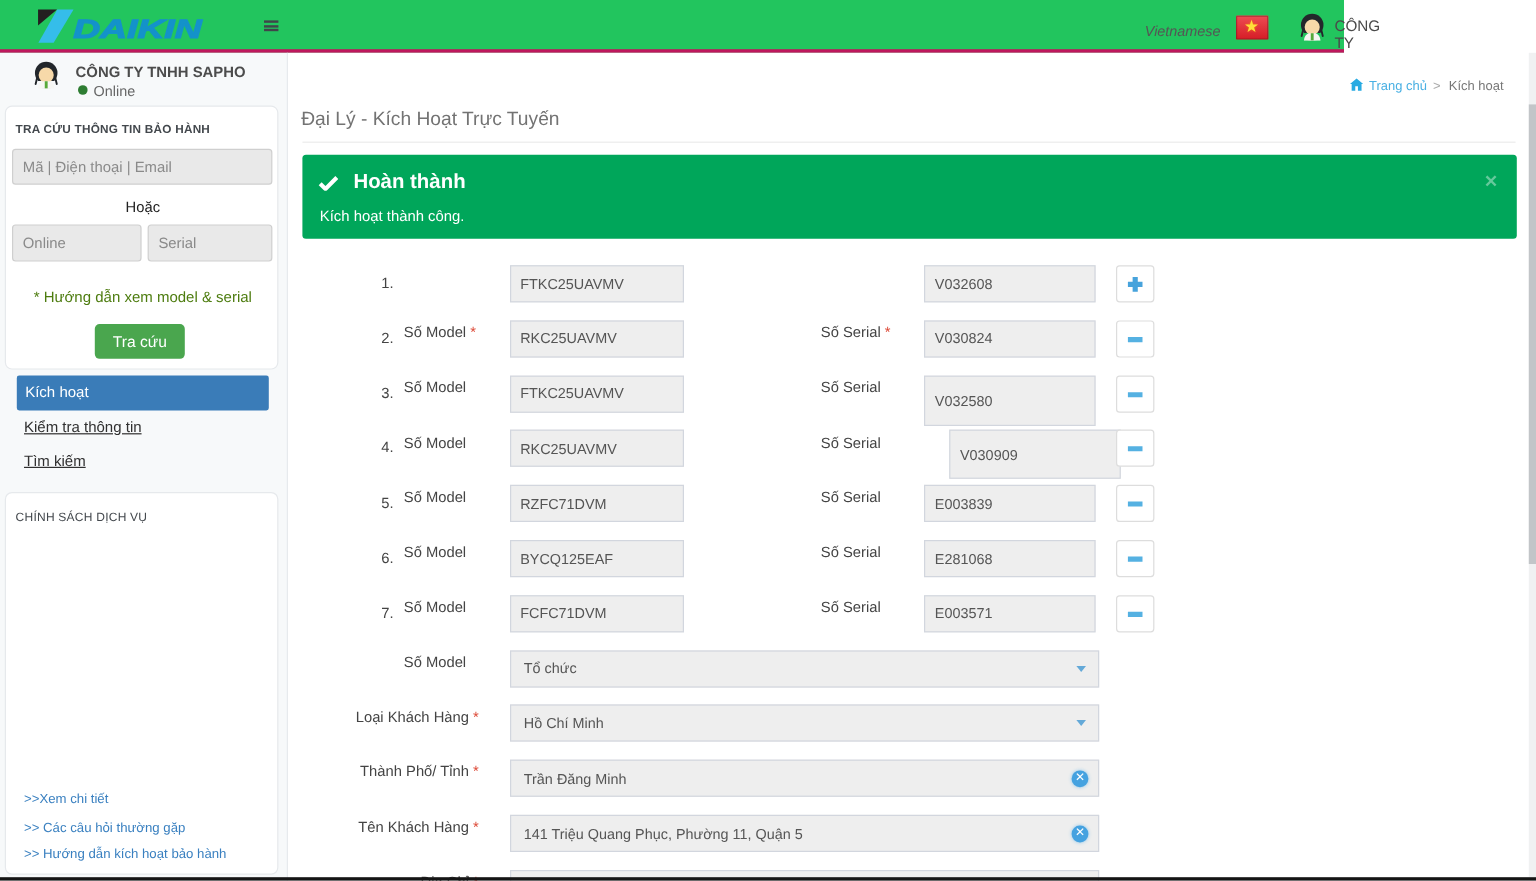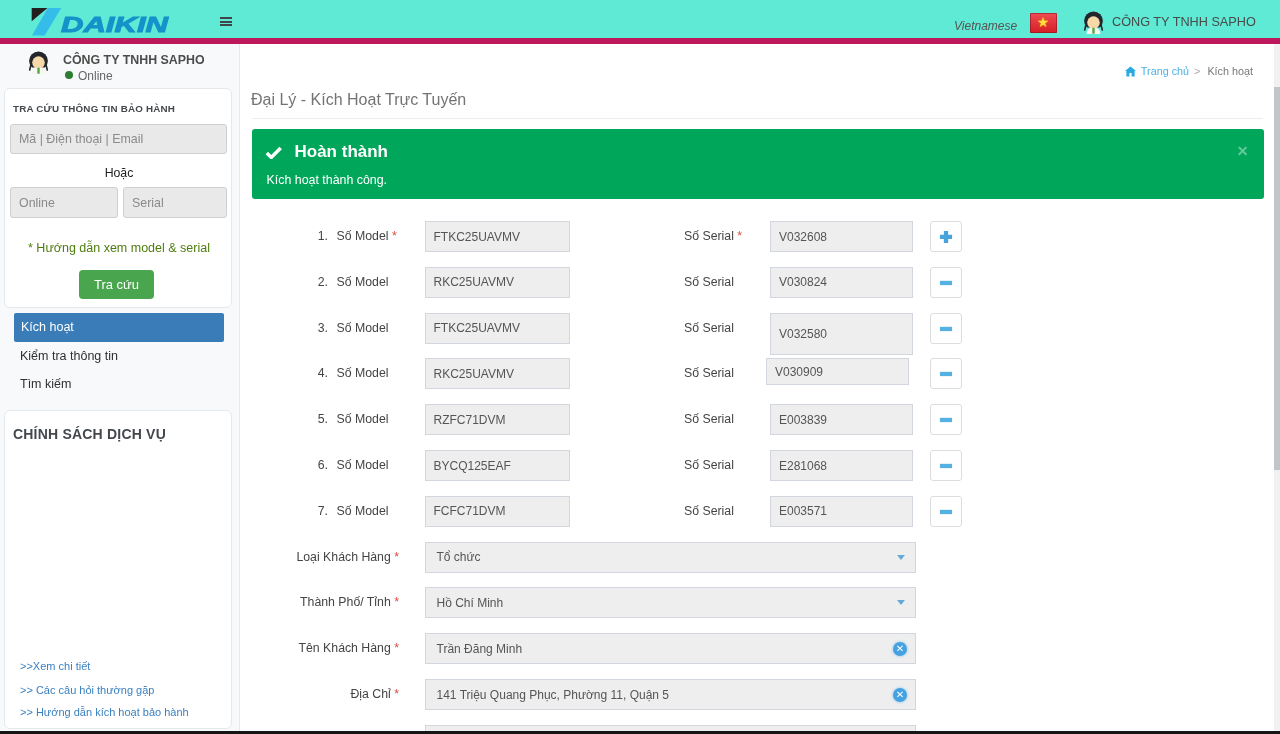--- a/index.html
+++ b/index.html
@@ -1,56 +1,56 @@
 <!DOCTYPE html>
 <html><head>
 <meta charset="utf-8">
 <style>
 * { margin:0; padding:0; box-sizing:border-box; }
 html,body { width:1280px; height:734px; overflow:hidden; font-family:"Liberation Sans", sans-serif; background:#fff; position:relative; }
 
 
-#header { position:absolute; left:0; top:0; width:1280px; height:44px; background:#5eead4; border-bottom:6px solid #be185d; }
+#header { position:absolute; left:0; top:0; width:1120px; height:44px; background:#22c55e; border-bottom:3px solid #be185d; }
 #burger div { width:11.5px; height:2px; background:#40454a; margin-bottom:1.7px; }
 #hdr-viet { position:absolute; left:954px; top:19px; font-size:12px; color:#555;font-style:italic; }
 #flag { position:absolute; left:1029.5px; top:13px; width:27px; height:19.5px; border-radius:1px; background:linear-gradient(#ee4d54,#d51c25); box-shadow:inset 0 0 0 1px rgba(130,20,35,.55); text-align:center; color:#ffdf3a; font-size:14px; line-height:19px; text-shadow:0 0 2px rgba(255,140,0,.8); }
 #hdr-comp { position:absolute; left:1112px; top:15px; font-size:12.7px; color:#4a4a4a; }
 
 
 #sidebar { position:absolute; left:0; top:44px; width:240px; height:690px; background:#f7f9fa; border-right:1px solid #e7eaed; }
 .card { position:absolute; left:4px; width:228px; background:#fff; border:1px solid #e6e9ec; border-radius:6px; }
 #user-name { position:absolute; left:63px; top:9px; font-size:12.4px; font-weight:bold; color:#4c4c4c; }
 #user-online { position:absolute; left:78px; top:25px; font-size:12px; color:#666; }
 #online-dot { position:absolute; left:65px; top:27px; width:8px; height:8px; border-radius:50%; background:#2e7d32; }
 #card1 { top:43.5px; height:220px; }
 #card1 h4 { font-size:9.8px; color:#43484d; letter-spacing:.2px; position:absolute; left:8px; top:53px; font-weight:bold; }
 .sinput { position:absolute; background:#e9e9e9; border:1px solid #cfcfcf; border-radius:3px; color:#8a8a8a; font-size:12.4px; padding-left:8px; display:flex; align-items:center; }
 #hoac { position:absolute; left:0; width:228px; text-align:center; top:77px; font-size:12.3px; color:#222; }
 #guide { position:absolute; left:0; width:228px; text-align:center; top:152px; font-size:12.5px; color:#4d7c0f; }
 #tracuu { position:absolute; left:74px; top:181px; width:75px; height:29px; background:#4aa64e; border-radius:4px; color:#fff; font-size:13px; text-align:center; line-height:29px; }
 #menu-active { position:absolute; left:14px; top:269px; width:210px; height:29px; background:#3a7cb8; border-radius:2px; color:#fff; font-size:12.5px; line-height:29px; padding-left:7px; }
-.menu-item { position:absolute; left:20px; font-size:12.5px; color:#303030; }
+.menu-item { position:absolute; left:20px; font-size:12.5px; color:#303030;text-decoration:underline; }
 #card2 { top:366px; height:319px; }
-#card2 h4 { font-size:14px; color:#43484d; position:absolute; left:8px; top:15px; font-weight:bold; letter-spacing:.2px; }
+#card2 h4 { font-size:10px; color:#43484d; position:absolute; left:8px; top:15px; font-weight:normal; letter-spacing:.2px; }
 .pol { position:absolute; left:15px; width:210px; font-size:11px; line-height:15px; color:#282d31; }
 .plink { position:absolute; left:15px; font-size:11px; color:#3a80c0; }
 
 
 #main { position:absolute; left:240px; top:44px; width:1040px; height:690px; background:#fff; }
 #breadcrumb { position:absolute; right:27px; top:21px; font-size:10.8px; color:#777; }
 #breadcrumb .home { color:#49b0e3; }
 #title { position:absolute; left:11px; top:47px; font-size:16px; color:#737373; }
 #title-line { position:absolute; left:12px; top:74px; width:1011px; height:1px; background:#ececec; }
 #alert { position:absolute; left:11.5px; top:85px; width:1012px; height:70px; background:#00a65a; border-radius:3px; color:#fff; }
 #alert .h { position:absolute; left:43px; top:13px; font-size:17px; font-weight:bold; }
 #alert .s { position:absolute; left:15px; top:44px; font-size:12.4px; }
 #alert .x { position:absolute; right:15px; top:14px; font-size:14px; color:rgba(255,255,255,.4); font-weight:bold; }
 
 .rownum { position:absolute; width:30px; text-align:right; font-size:12.3px; color:#444; }
-.rowlab { position:absolute; font-size:12.3px; color:#444; }
+.rowlab { position:absolute; font-size:12.3px; color:#444;margin-top:41px; }
 .req { color:#dd4b39; }
 .finput { position:absolute; background:#eee; border:1px solid #d2d6de; color:#555; font-size:12px; display:flex; align-items:center; padding-left:8px; }
 .btn { position:absolute; left:690px; width:32px; height:31px; background:#fff; border:1px solid #ddd; border-radius:3px; }
 .caret { position:absolute; left:657px; width:0; height:0; border-left:4.5px solid transparent; border-right:4.5px solid transparent; border-top:5.5px solid #64a9d8; }
 .clear { position:absolute; left:653px; width:14px; height:14px; border-radius:50%; background:#45a2e0; color:#fff; font-size:10px; line-height:14px; text-align:center; box-shadow:0 0 3px rgba(120,190,235,.9); }
 
 #blackbar { position:absolute; left:0; top:731px; width:1280px; height:3px; background:#151515; }
 #sb-track { position:absolute; left:1274px; top:44px; width:6px; height:687px; background:#f0f1f2; }
 #sb-thumb { position:absolute; left:1274px; top:87px; width:6px; height:383px; background:#c2c5c8; }
 </style>
@@ -164,21 +164,21 @@
 <div class="finput" style="left:184.5px;top:268.6px;width:145px;height:31px">FTKC25UAVMV</div>
 <div class="rowlab" style="left:444px;top:276.6px">Số Serial</div>
 <div class="finput" style="left:530px;top:268.6px;width:143px;height:42px">V032580</div>
 <div class="btn" style="top:268.6px"><svg width="30" height="29" viewBox="0 0 32 31">
           <path d="M9.5 16 h13" stroke="#55b1e2" stroke-width="4.6"></path>
         </svg></div>
 <div class="rownum" style="left:58px;top:322.4px">4.</div>
 <div class="rowlab" style="left:96.5px;top:322.4px">Số Model</div>
 <div class="finput" style="left:184.5px;top:314.4px;width:145px;height:31px">RKC25UAVMV</div>
 <div class="rowlab" style="left:444px;top:322.4px">Số Serial</div>
-<div class="finput" style="left:526px;top:314.4px;width:143px;height:27px">V030909</div>
+<div class="finput" style="left:551px;top:314.4px;width:143px;height:41px">V030909</div>
 <div class="btn" style="top:314.4px"><svg width="30" height="29" viewBox="0 0 32 31">
           <path d="M9.5 16 h13" stroke="#55b1e2" stroke-width="4.6"></path>
         </svg></div>
 <div class="rownum" style="left:58px;top:368.2px">5.</div>
 <div class="rowlab" style="left:96.5px;top:368.2px">Số Model</div>
 <div class="finput" style="left:184.5px;top:360.2px;width:145px;height:31px">RZFC71DVM</div>
 <div class="rowlab" style="left:444px;top:368.2px">Số Serial</div>
 <div class="finput" style="left:530px;top:360.2px;width:143px;height:31px">E003839</div>
 <div class="btn" style="top:360.2px"><svg width="30" height="29" viewBox="0 0 32 31">
           <path d="M9.5 16 h13" stroke="#55b1e2" stroke-width="4.6"></path>

